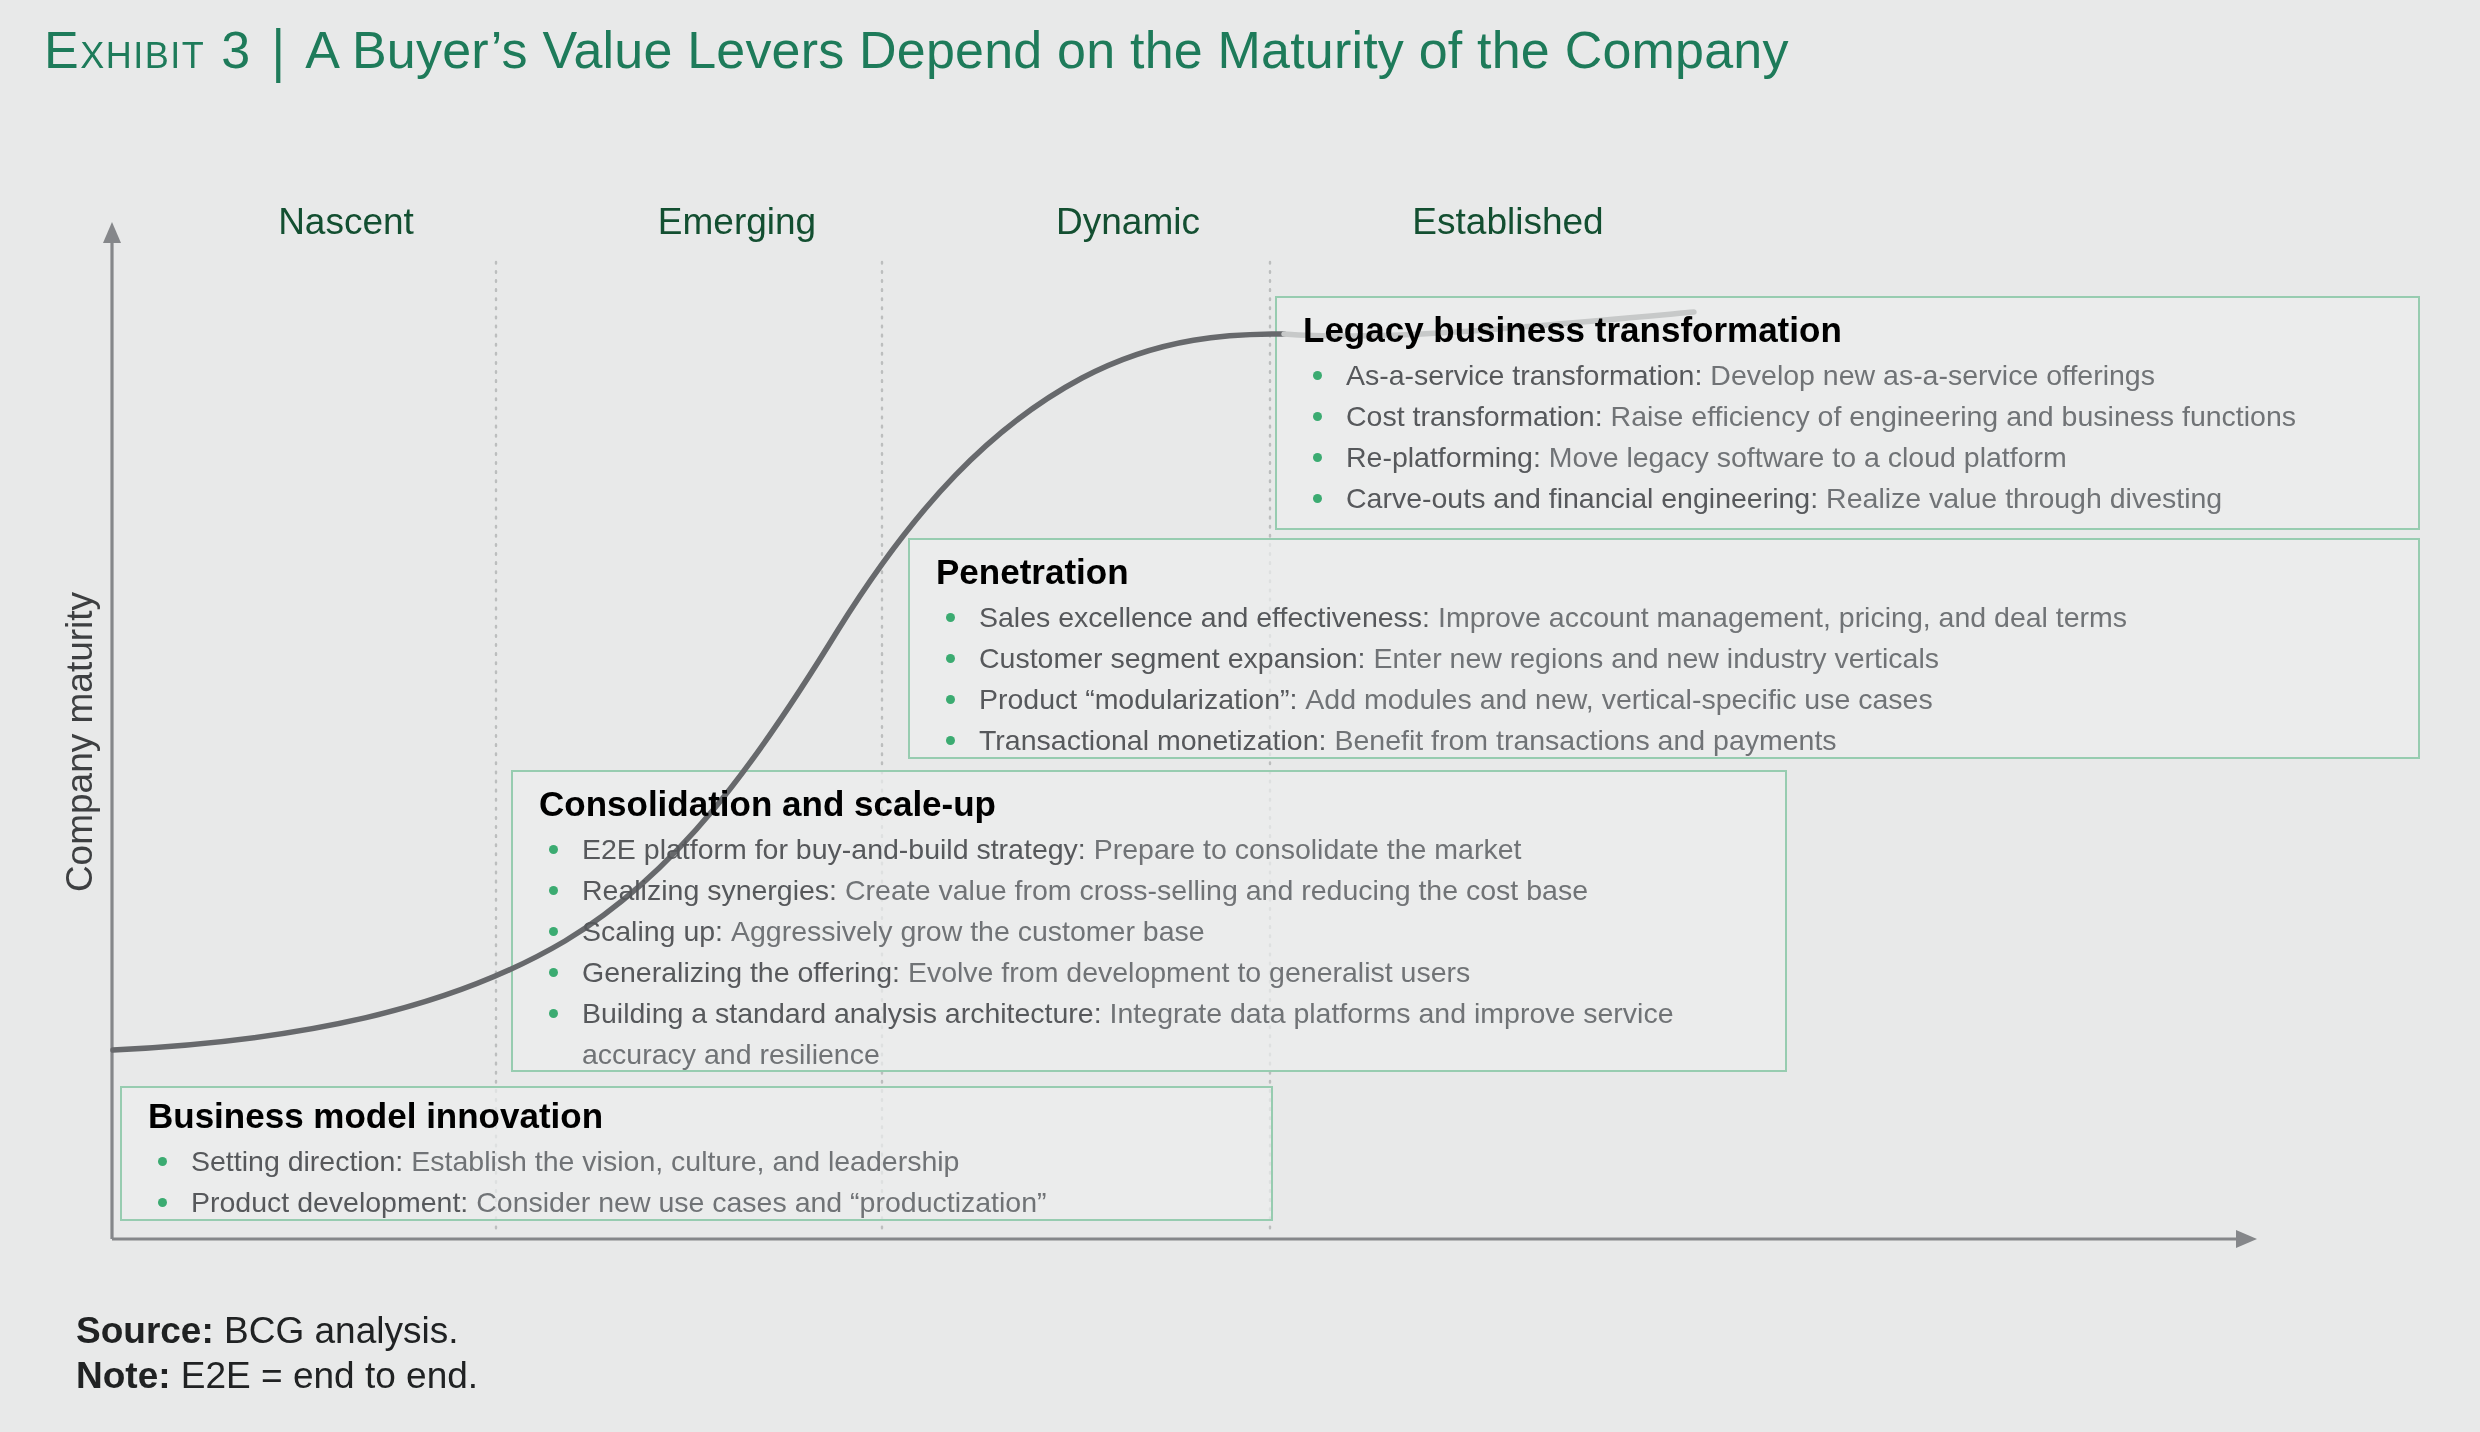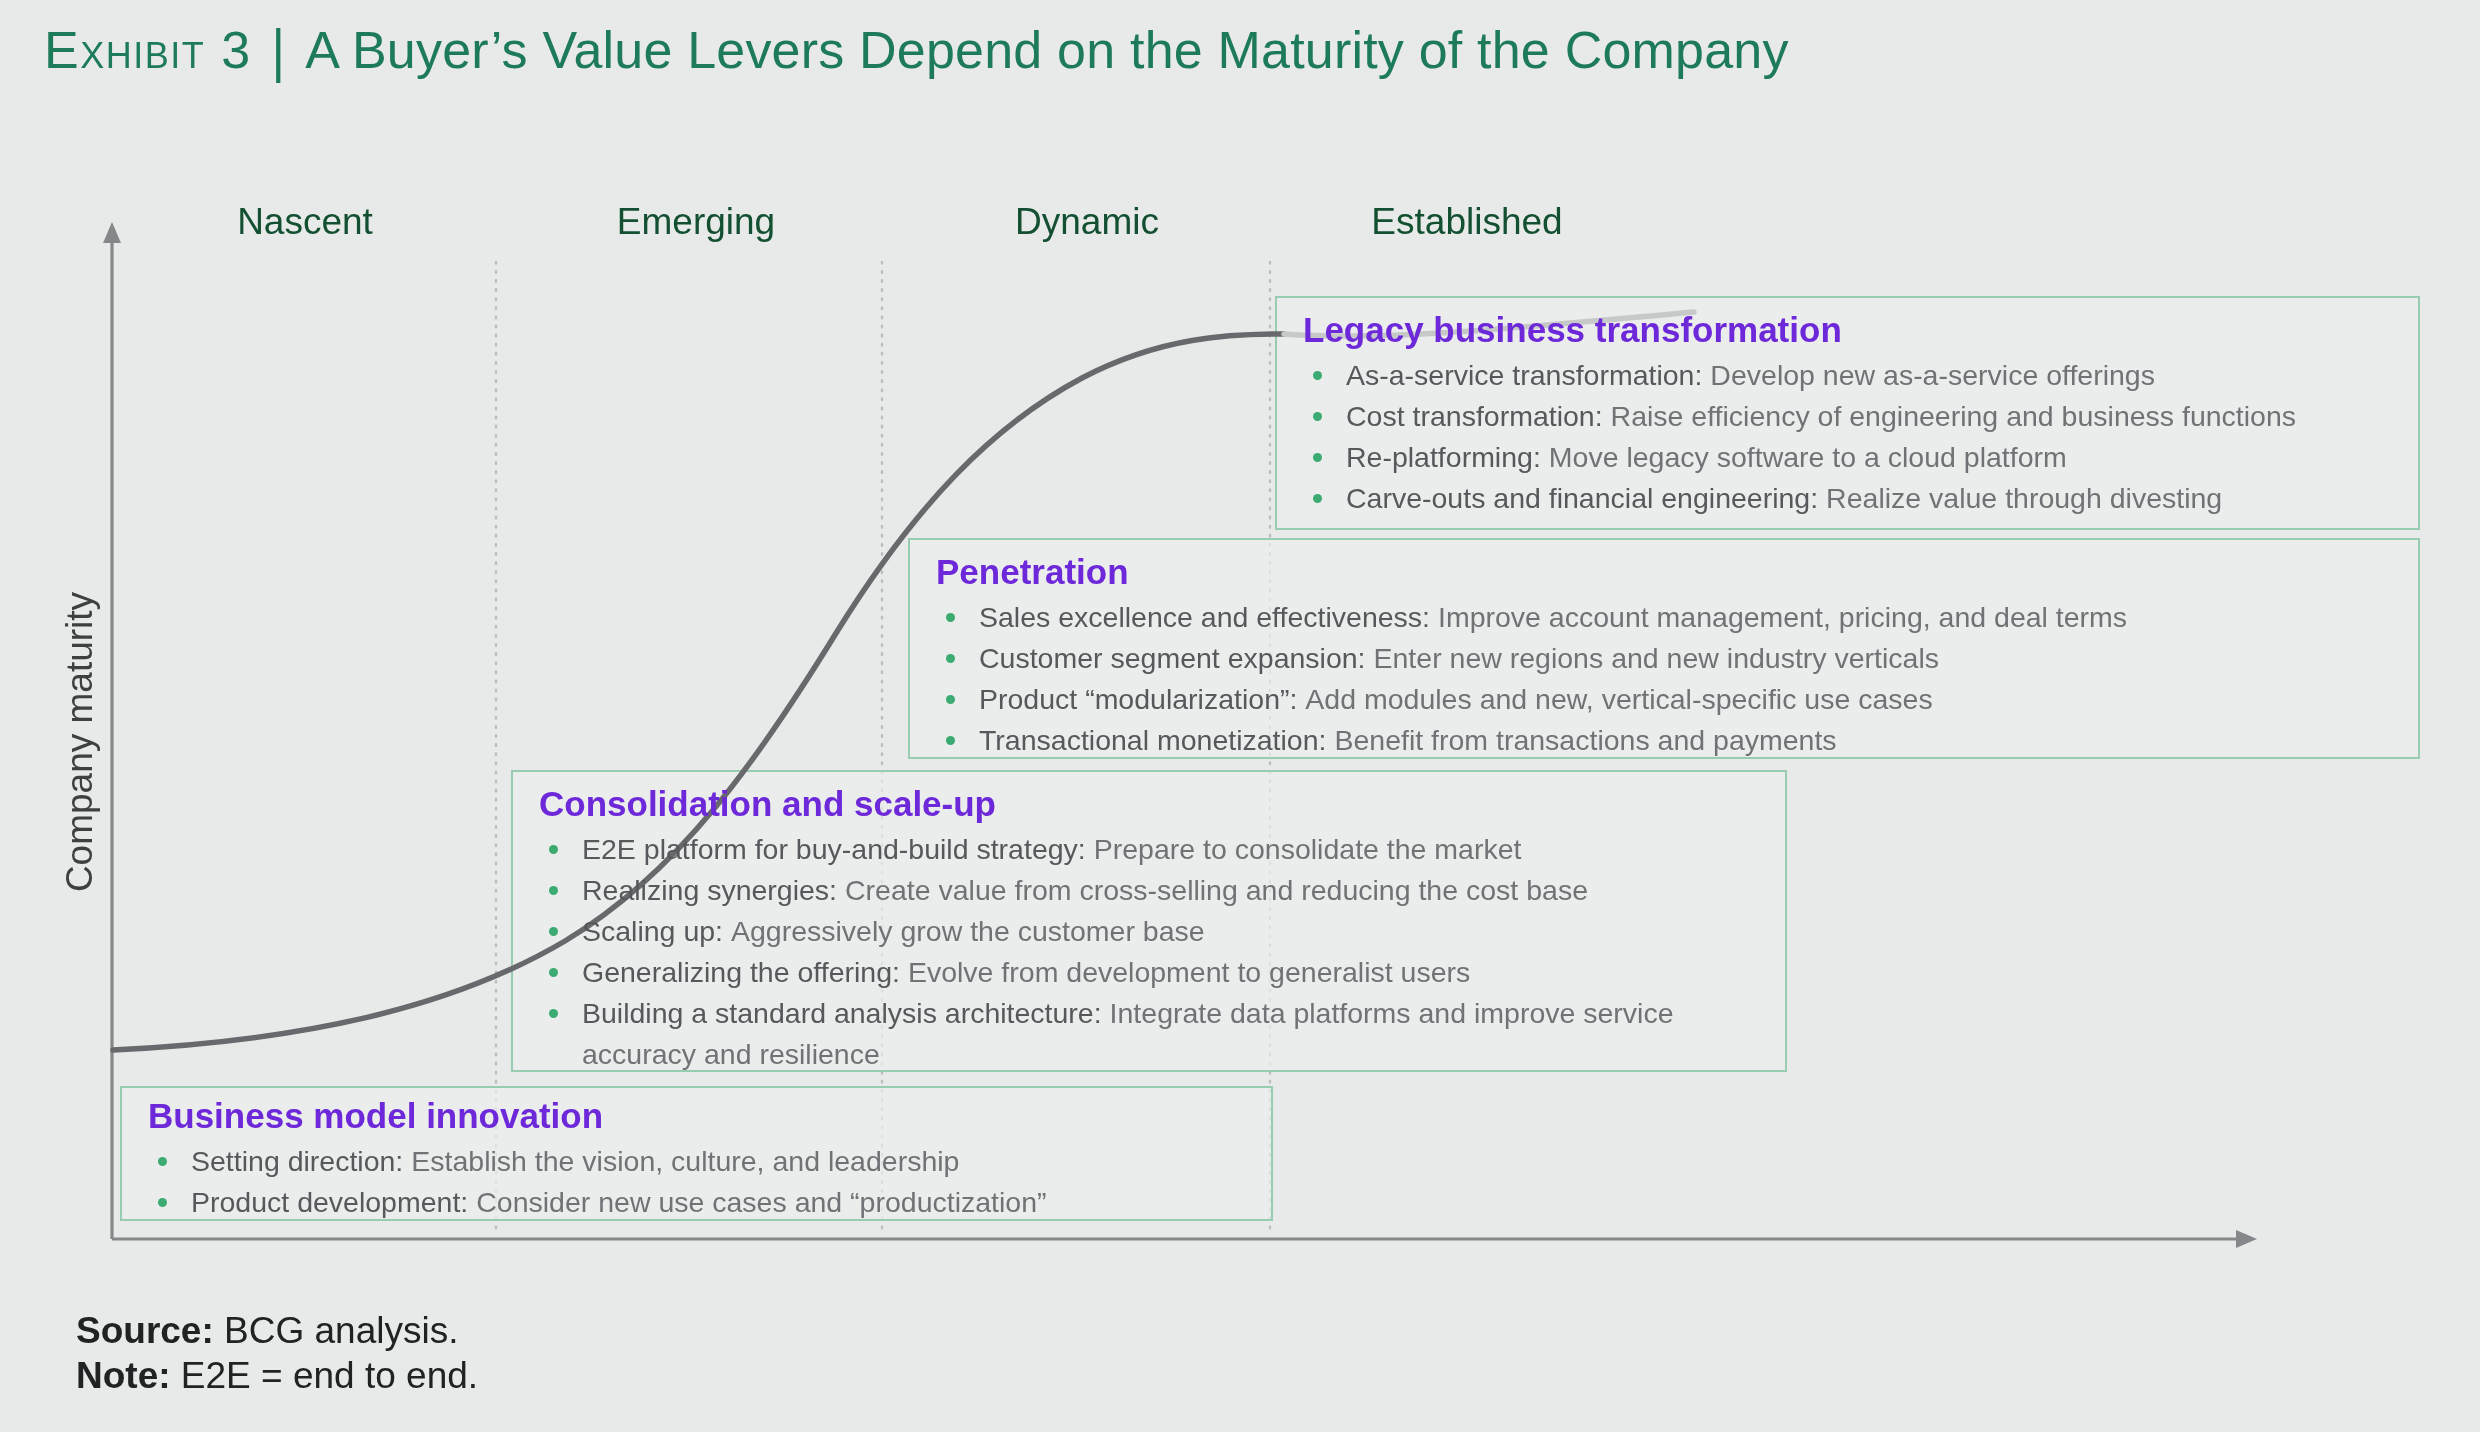--- a/index.html
+++ b/index.html
@@ -12,40 +12,40 @@
   .title-row{
     position:absolute;left:44px;top:20px;
     font-size:52px;color:#1e7b5a;white-space:nowrap;
     letter-spacing:.2px;
   }
   .title-exhibit{font-variant:small-caps;letter-spacing:1.5px;}
   .title-sep{display:inline-block;margin:0 20px;font-weight:300;transform:scaleY(1.15);}
   
   .stage-label{
     position:absolute;top:201px;transform:translateX(-50%);
-    font-size:37px;color:#134f31;white-space:nowrap;
+    font-size:37px;color:#134f31;white-space:nowrap;margin-left:41px;
   }
   
   .ylabel{
     position:absolute;left:80px;top:742px;
     transform:translate(-50%,-50%) rotate(-90deg);
     font-size:37px;color:#3d3f41;white-space:nowrap;
   }
   
   .layer{position:absolute;left:0;top:0;width:2480px;height:1432px;pointer-events:none;}
   
   .vbox{
     position:absolute;
     background:rgba(236,237,237,0.72);
     border:2px solid #97ccb0;
     box-sizing:border-box;
   }
   .vbox-inner{position:relative;z-index:5;padding:8px 18px 0 26px;}
   .vbox-title{
-    font-size:35px;font-weight:700;color:#6d28d9;
+    font-size:35px;font-weight:700;color:#000000;
     line-height:48px;margin-bottom:1px;white-space:nowrap;
   }
   .bullet{display:flex;align-items:flex-start;line-height:41px;font-size:28.5px;color:#707376;}
   .bullet .dot{
     flex:0 0 auto;width:9px;height:9px;border-radius:50%;
     background:#3bab71;margin:16px 24px 0 10px;
   }
   .bullet .lead{font-weight:400;color:#56585b;margin-right:.28em;}
   
   .footer{position:absolute;left:76px;top:1308px;font-size:37px;color:#202223;line-height:45px;}

